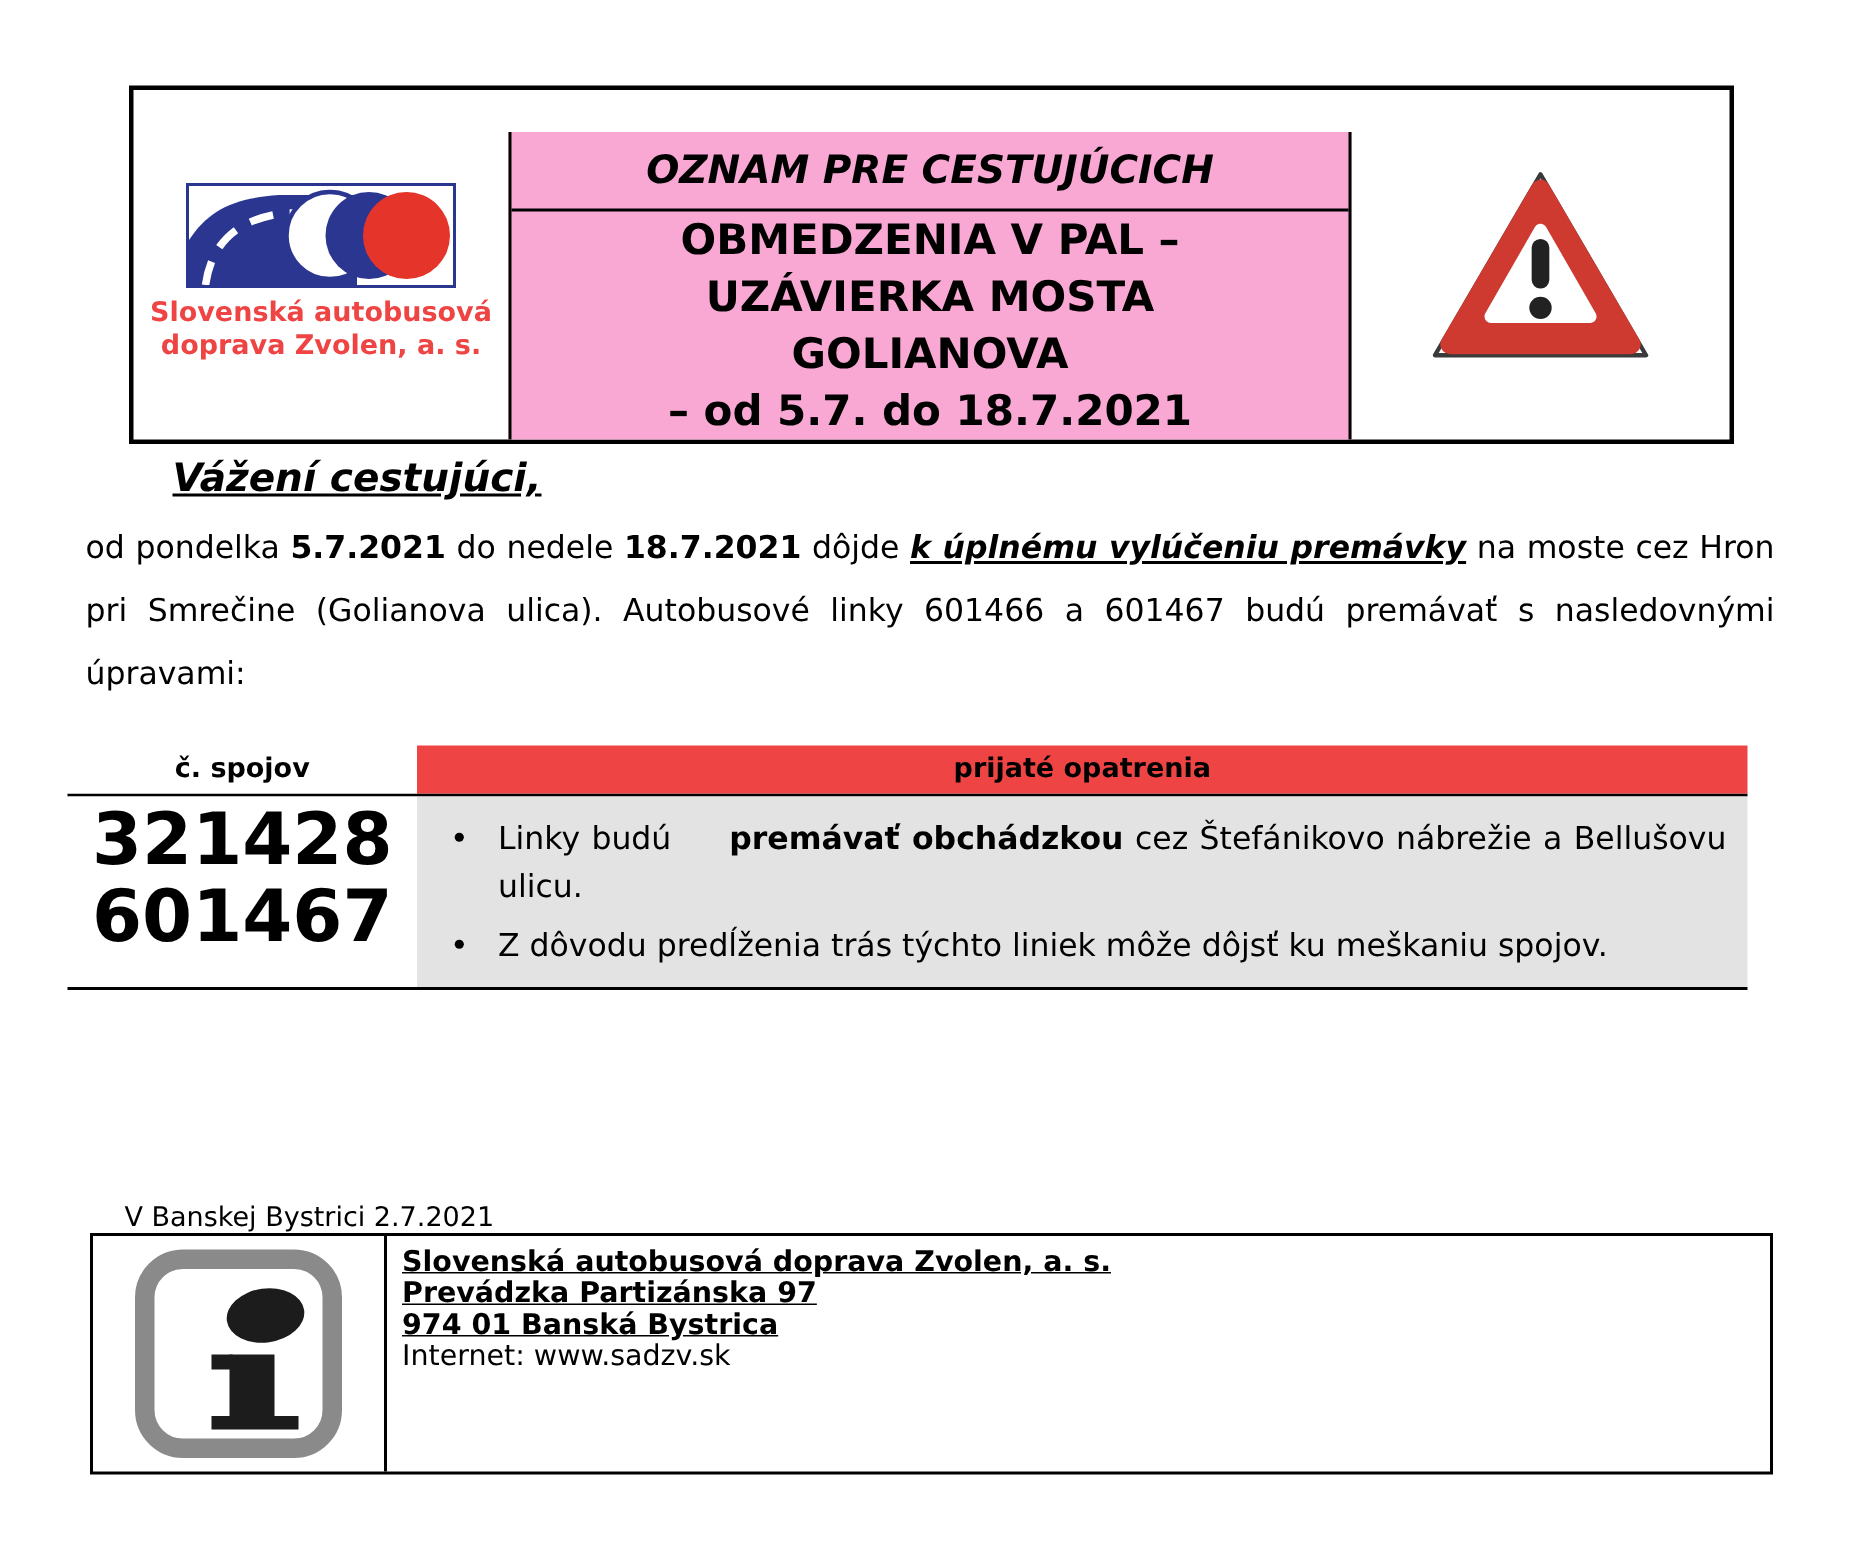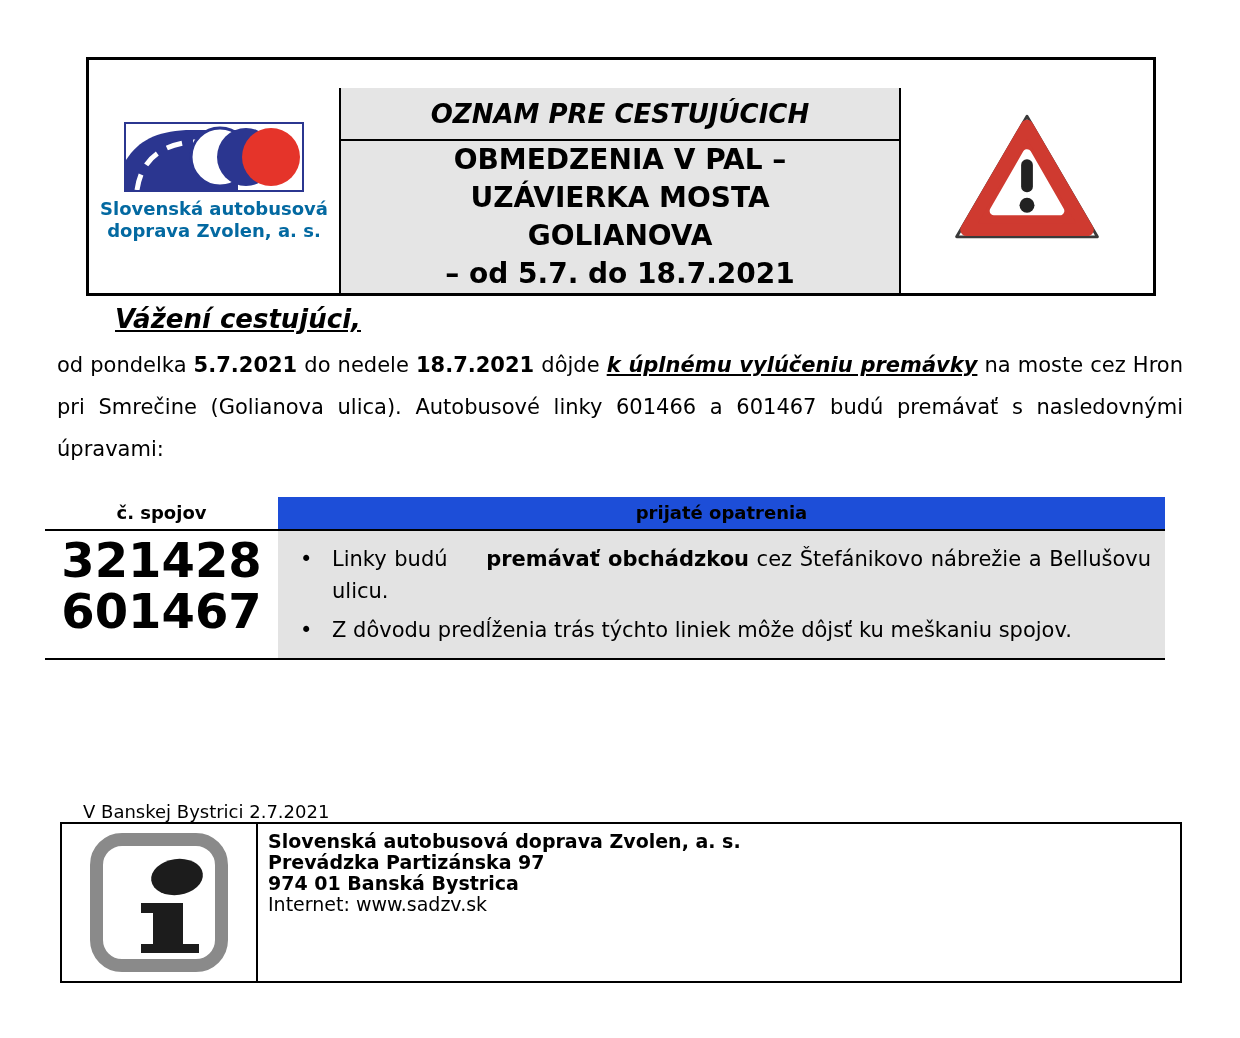--- a/index.html
+++ b/index.html
@@ -32,28 +32,28 @@
   }
   .logo-mark {
     width: 180px; height: 70px;
     border: 2px solid #2b3690;
     background: #fff;
     overflow: hidden;
   }
   .logo-caption {
     margin-top: 6px;
     text-align: center;
-    color: #0369a1;
+    color: #ef4444;
     font-weight: bold;
     font-size: 18px;
     line-height: 22px;
   }
   .title-cell {
     flex: 1;
-    background: #e5e5e5;
+    background: #f9a8d4;
     border-left: 2px solid #000;
     border-right: 2px solid #000;
     display: flex;
     flex-direction: column;
     margin-top: 28px;
   }
   .notice-row {
     height: 55px;
     border-bottom: 2px solid #000;
     display: flex;
@@ -113,21 +113,21 @@
     font-size: 18px;
     padding: 5px 0 6px 0;
     background: #fff;
   }
   .th-measures {
     flex: 1;
     text-align: center;
     font-weight: bold;
     font-size: 18px;
     padding: 5px 0 6px 0;
-    background: #1d4ed8;
+    background: #ef4444;
   }
   .t-body { display: flex; border-bottom: 2px solid #000; }
   .td-lines {
     width: 233px;
     text-align: center;
     font-weight: bold;
     font-size: 48px;
     line-height: 51px;
     padding-top: 4px;
     background: #fff;
@@ -206,21 +206,21 @@
     left: 38px; top: 98px;
     width: 58px; height: 9px;
     background: #1c1c1c;
   }
   .contact-cell {
     flex: 1;
     padding: 7px 0 0 10px;
     font-size: 19px;
     line-height: 21px;
   }
-  .contact-cell .bold { font-weight: bold; }
+  .contact-cell .bold { font-weight: bold; text-decoration: underline; }
 </style>
 </head>
 <body>
 
 <div class="header-box">
 
   <div class="logo-cell">
     <div class="logo-mark">
       <svg width="176" height="66" viewBox="0 0 176 66">
         <path d="M0,66 L0,36 C13,16 30,8 60,6 L112,6 L112,66 Z" fill="#2b3690"></path>

